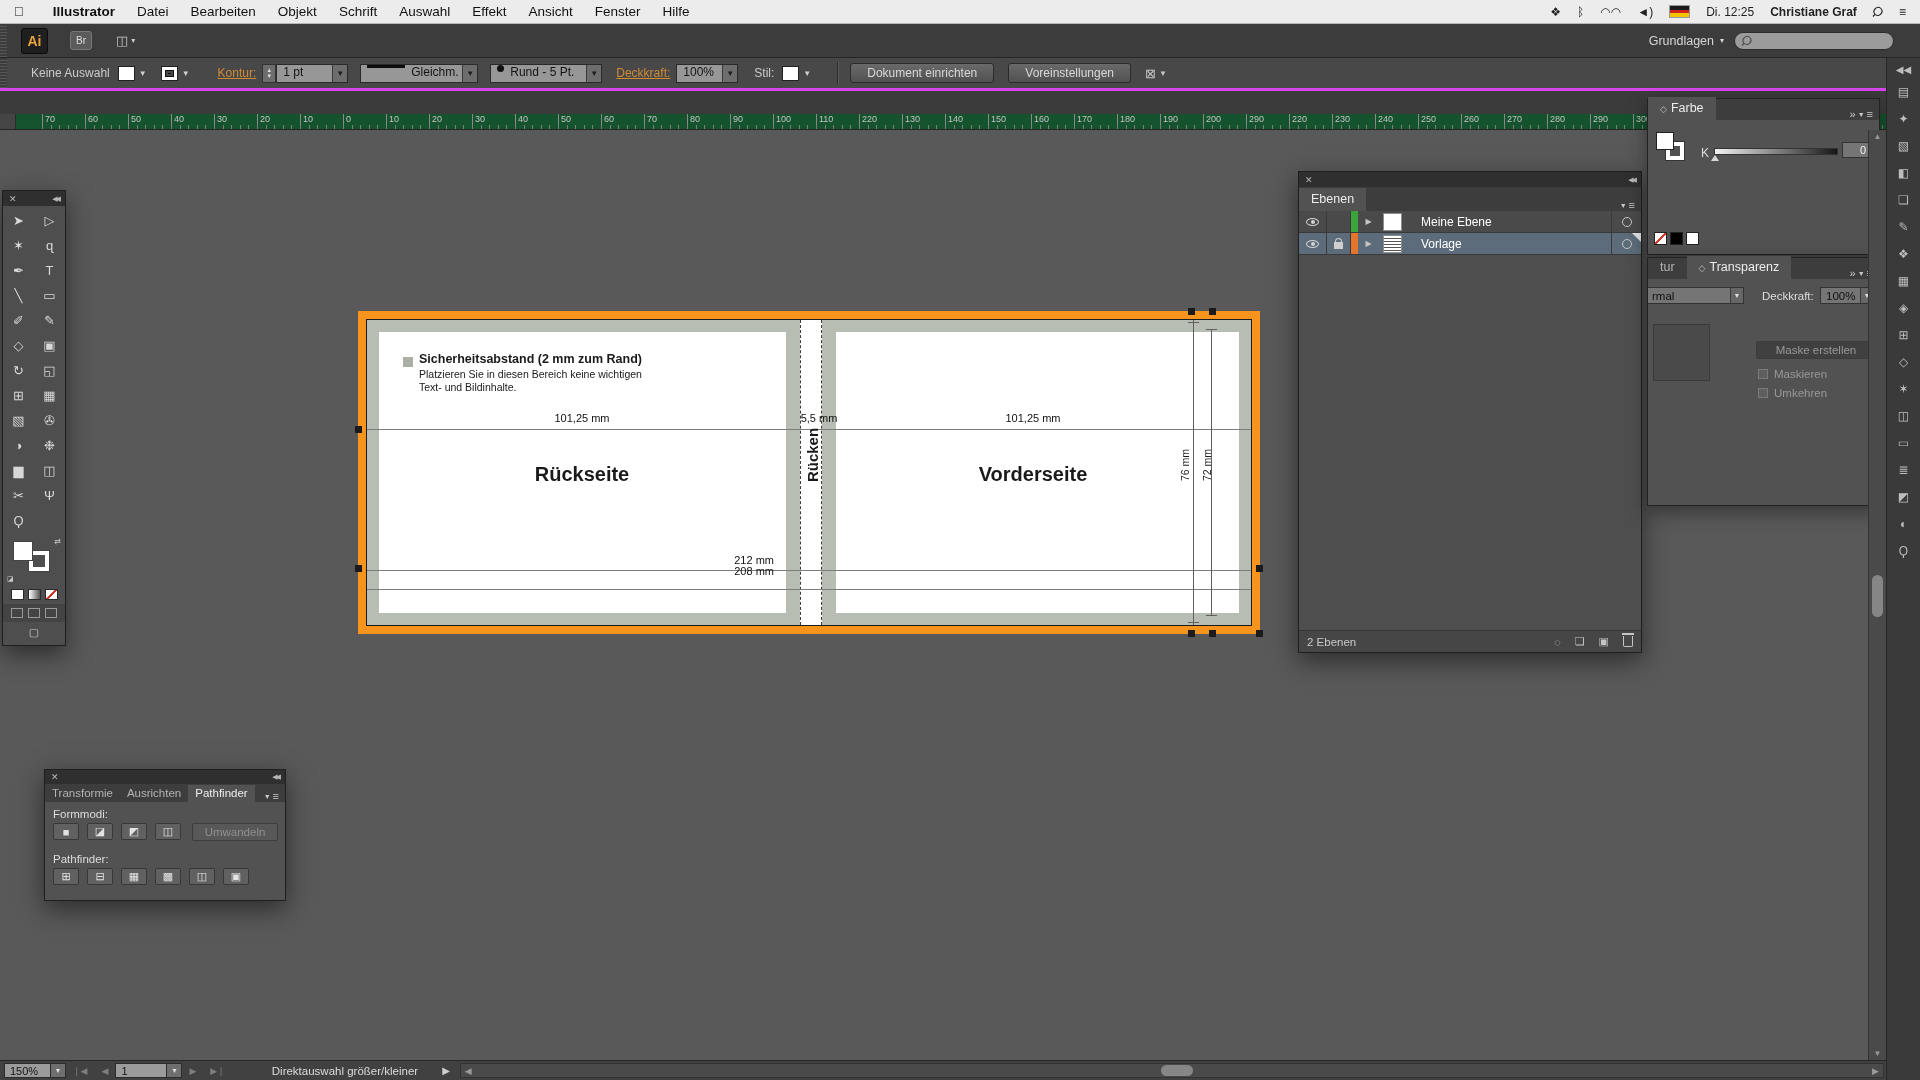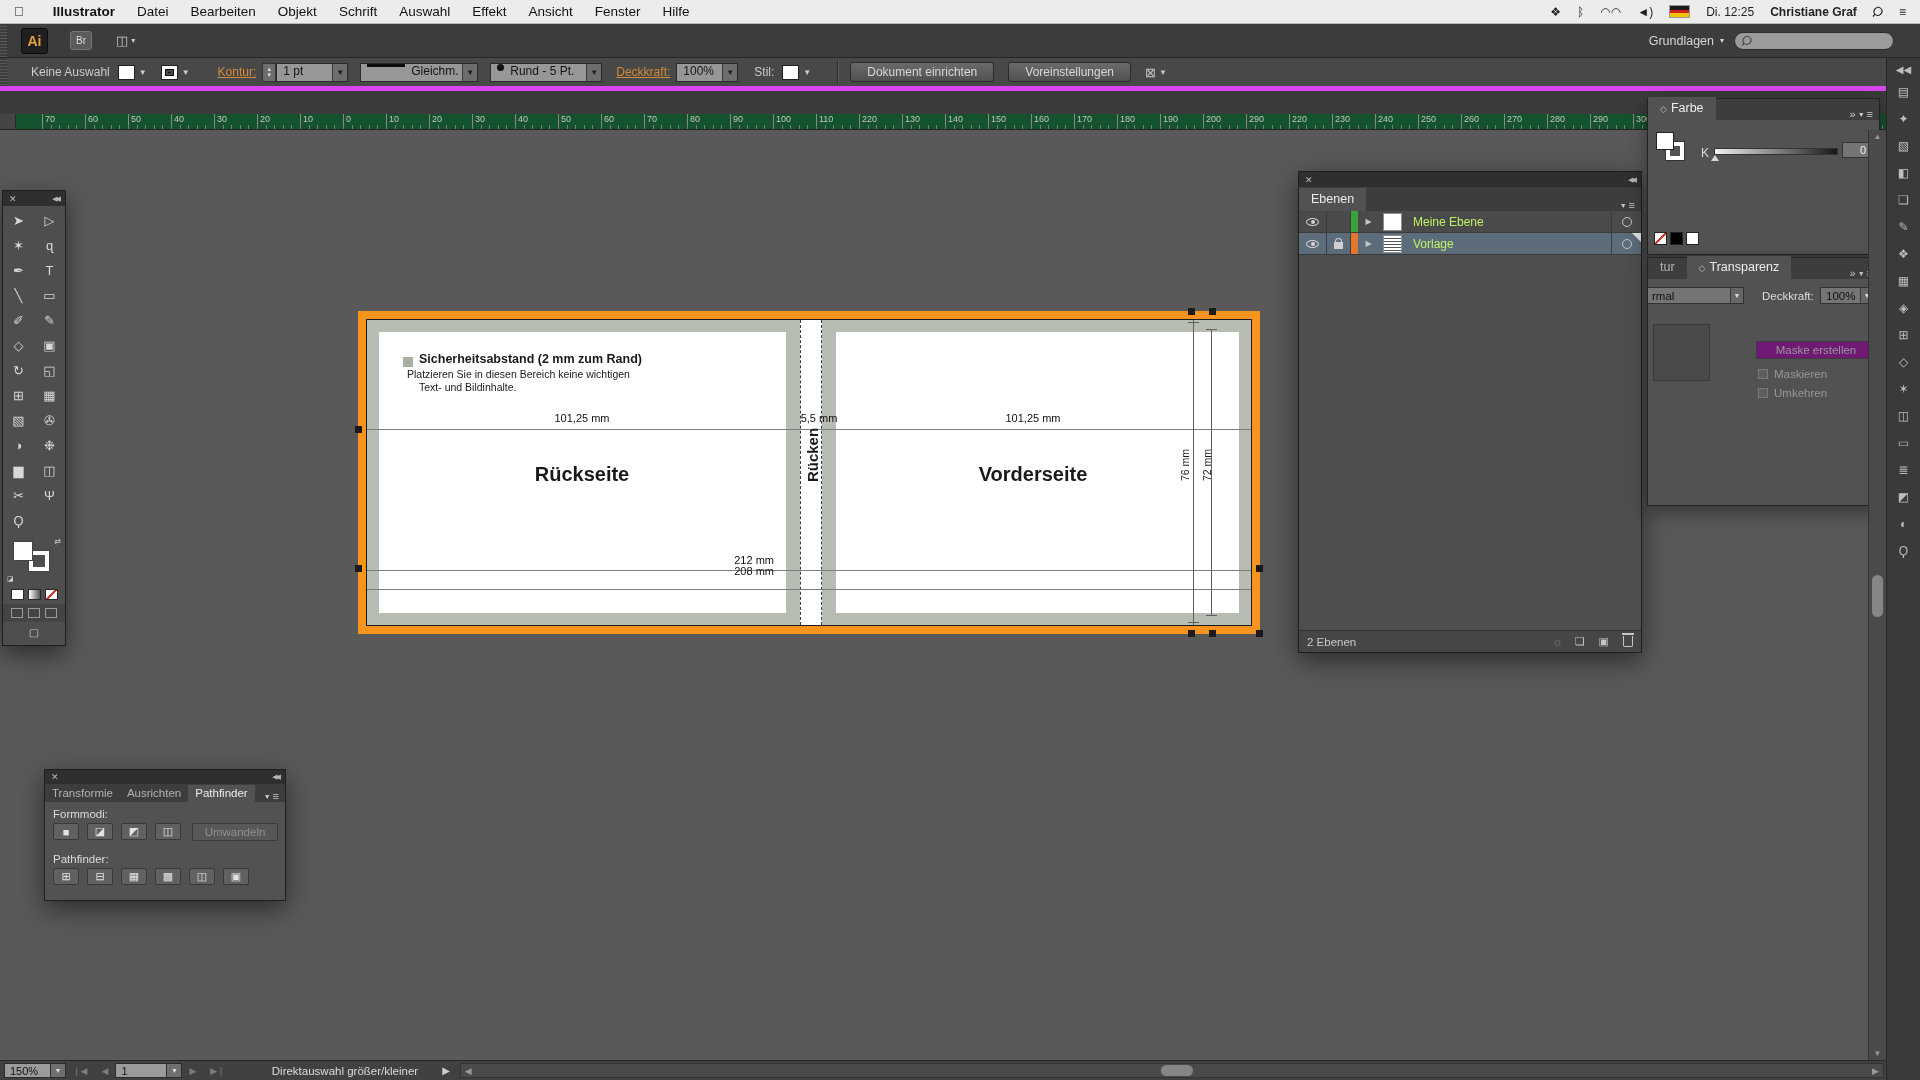--- a/index.html
+++ b/index.html
@@ -28,21 +28,21 @@
   .br-tile { width:22px; height:19px; background:#5b5b5b; border:1px solid #777; border-radius:3px;
     color:#ddd; font-size:10px; display:flex; align-items:center; justify-content:center; margin-left:22px; }
   .arrange { margin-left:24px; color:#c9c9c9; font-size:13px; display:flex; align-items:center; gap:3px; }
   .appbar .spacer { flex:1; }
   .workspace { color:#d6d6d6; font-size:12.5px; margin-right:10px; display:flex; gap:6px; align-items:center; }
   .searchpill { width:160px; height:18px; background:#9b9b9b; border-radius:9px; margin-right:26px;
     display:flex; align-items:center; padding-left:7px; color:#4a4a4a; border:1px solid #2c2c2c; }
 
   
   .controlbar { position:absolute; left:0; top:58px; width:1920px; height:33px; background:#484848;
-    border-bottom:5px solid #d946ef; display:flex; align-items:center; font-size:12px; color:#cbcbcb; }
+    border-bottom:3px solid #d946ef; display:flex; align-items:center; font-size:12px; color:#cbcbcb; }
   .controlbar .grip { margin-right:16px; }
   .cb-label { margin:0 8px; }
   .cb-link { color:#d08b36; text-decoration:underline; margin:0 6px 0 14px; }
   .swatchbox { display:flex; align-items:center; margin-right:10px; }
   .swatch { width:17px; height:15px; background:#fff; border:1px solid #222; }
   .swatch.stroke { background:#fff; box-shadow:inset 0 0 0 3px #fff, inset 0 0 0 4px #111, inset 0 0 0 6px #484848, inset 0 0 0 7px #111; }
   .dd { font-size:8px; color:#cfcfcf; padding:0 4px; }
   .combo { height:19px; background:#979797; border:1px solid #2a2a2a; color:#141414;
     display:flex; align-items:flex-start; padding-left:6px; }
   .combo .arr { margin-left:auto; align-self:stretch; width:15px; background:#6d6d6d; color:#1c1c1c;
@@ -88,21 +88,21 @@
   
   .artboard { position:absolute; left:330px; top:181px; width:902px; height:323px; background:#f7941e;margin-left:28px; }
   .ab-inner { position:absolute; inset:8px; background:#fff; border:1px solid #1c1c1c;
     box-shadow:inset 0 0 0 12px #b8bdb3; }
   .spine { position:absolute; left:419px; top:0; bottom:0; width:50px; background:#b8bdb3; }
   .spine-core { position:absolute; left:14px; right:14px; top:0; bottom:0; background:#fff;
     border-left:1px dashed #3c3c3c; border-right:1px dashed #3c3c3c; }
   .ab-text { position:absolute; color:#1a1a1a; white-space:nowrap; }
   .ab-bullet { position:absolute; left:36px; top:37px; width:10px; height:10px; background:#a9afa3; }
   .t-title { left:52px; top:32px; font-size:12.5px; font-weight:bold; }
-  .t-sub1 { left:40px; top:48px; font-size:10.5px; }
+  .t-sub1 { left:52px; top:48px; font-size:10.5px; }
   .t-sub2 { left:52px; top:61px; font-size:10.5px; }
   .hline { position:absolute; left:0; right:0; height:1px; background:#7d7d7d; }
   .mlabel { position:absolute; transform:translateX(-50%); font-size:11px; color:#111; white-space:nowrap; }
   .mlabel-r { position:absolute; transform:translateX(-100%); font-size:11px; color:#111; white-space:nowrap; }
   .bigname { position:absolute; transform:translateX(-50%); font-size:20px; font-weight:bold; color:#1a1a1a; white-space:nowrap; }
   .rot { position:absolute; transform:translate(-50%,-50%) rotate(-90deg); white-space:nowrap; color:#1a1a1a; }
   .vline { position:absolute; width:1px; background:#5f5f5f; }
   .vcap { position:absolute; width:11px; height:1px; background:#5f5f5f; }
   .handle { position:absolute; width:7px; height:7px; background:#1b1b1b; }
 
@@ -138,21 +138,21 @@
 
   
   .layers { left:1298px; top:171px; width:344px; height:482px; background:#4c4c4c; }
   .layers .ptabs { height:24px; }
   .lrow { height:22px; display:flex; align-items:stretch; border-bottom:1px solid #3a3a3a; background:#4a4a4a; position:relative; }
   .lrow.selected { background:#5d6c7b; }
   .lcell { display:flex; align-items:center; justify-content:center; border-right:1px solid #3a3a3a; }
   .c-eye { width:28px; } .c-lock { width:24px; } .c-color { width:7px; border-right:none; }
   .c-disc { width:21px; color:#c5c5c5; font-size:8px; border-right:none; }
   .c-thumb { width:27px; border-right:none; }
-  .c-name { flex:1; justify-content:flex-start; padding-left:7px; color:#bef264; font-size:12px; border-right:none; }
+  .c-name { flex:1; justify-content:flex-start; padding-left:7px; color:#ffffff; font-size:12px; border-right:none;margin-left:8px; }
   .c-target { width:30px; border-right:none; border-left:1px solid #3a3a3a; }
   .eye { width:13px; height:8px; border:1px solid #d2d2d2; border-radius:60% 60%; position:relative; }
   .eye::after { content:""; position:absolute; left:3.5px; top:1.5px; width:4px; height:4px; background:#d2d2d2; border-radius:50%; }
   .padlock { width:9px; height:7px; background:#cfcfcf; position:relative; margin-top:4px; }
   .padlock::before { content:""; position:absolute; left:1px; top:-4px; width:5px; height:4px;
     border:1.5px solid #cfcfcf; border-bottom:none; border-radius:4px 4px 0 0; }
   .lthumb { width:19px; height:18px; background:#fff; border:1px solid #8d8d8d; }
   .lthumb.pattern { background:repeating-linear-gradient(#fff 0 2px, #555 2px 3px); }
   .target { width:10px; height:10px; border:1px solid #c5c5c5; border-radius:50%; }
   .selcorner { position:absolute; right:0; top:0; width:0; height:0;
@@ -189,21 +189,21 @@
   .blend { position:absolute; left:0; top:8px; width:96px; height:17px; background:#757575; border:1px solid #333;
     border-left:none; color:#101010; font-size:11.5px; display:flex; align-items:center; padding-left:4px; }
   .blend .arr { margin-left:auto; width:13px; align-self:stretch; background:#666; display:flex; align-items:center;
     justify-content:center; font-size:7px; color:#ddd; border-left:1px solid #3a3a3a; }
   .tp-label { position:absolute; left:114px; top:11px; color:#ddd; font-size:11.5px; }
   .tp-box { position:absolute; left:172px; top:8px; width:54px; height:17px; background:#757575; border:1px solid #333;
     color:#101010; font-size:11.5px; display:flex; align-items:center; padding-left:5px; }
   .tp-box .arr { margin-left:auto; width:13px; align-self:stretch; background:#666; display:flex; align-items:center;
     justify-content:center; font-size:7px; color:#ddd; border-left:1px solid #3a3a3a; }
   .tp-thumb { position:absolute; left:5px; top:45px; width:57px; height:57px; background:#4a4a4a; border:1px solid #3a3a3a; }
-  .ghost-btn { position:absolute; left:108px; top:62px; width:120px; height:18px; background:#701a75;
+  .ghost-btn { position:absolute; left:108px; top:62px; width:120px; height:18px; background:#404040;
     border:1px solid #3c3c3c; border-radius:2px; color:#989898; font-size:11.5px; display:flex; align-items:center; justify-content:center; }
   .ghost-check { position:absolute; left:110px; display:flex; align-items:center; gap:6px; color:#989898; font-size:11.5px; }
   .ghost-check .box { width:10px; height:10px; border:1px solid #7a7a7a; background:#5e5e5e; }
 
   
   .pathfinder { left:44px; top:769px; width:242px; height:132px; background:#525252; }
   .pathfinder .ptitle { height:14px; }
   .pathfinder .ptabs { height:18px; font-size:11.5px; }
   .pathfinder .ptab { padding:2px 7px 3px; }
   .pf-label { position:absolute; left:8px; color:#dcdcdc; font-size:11.5px; }

